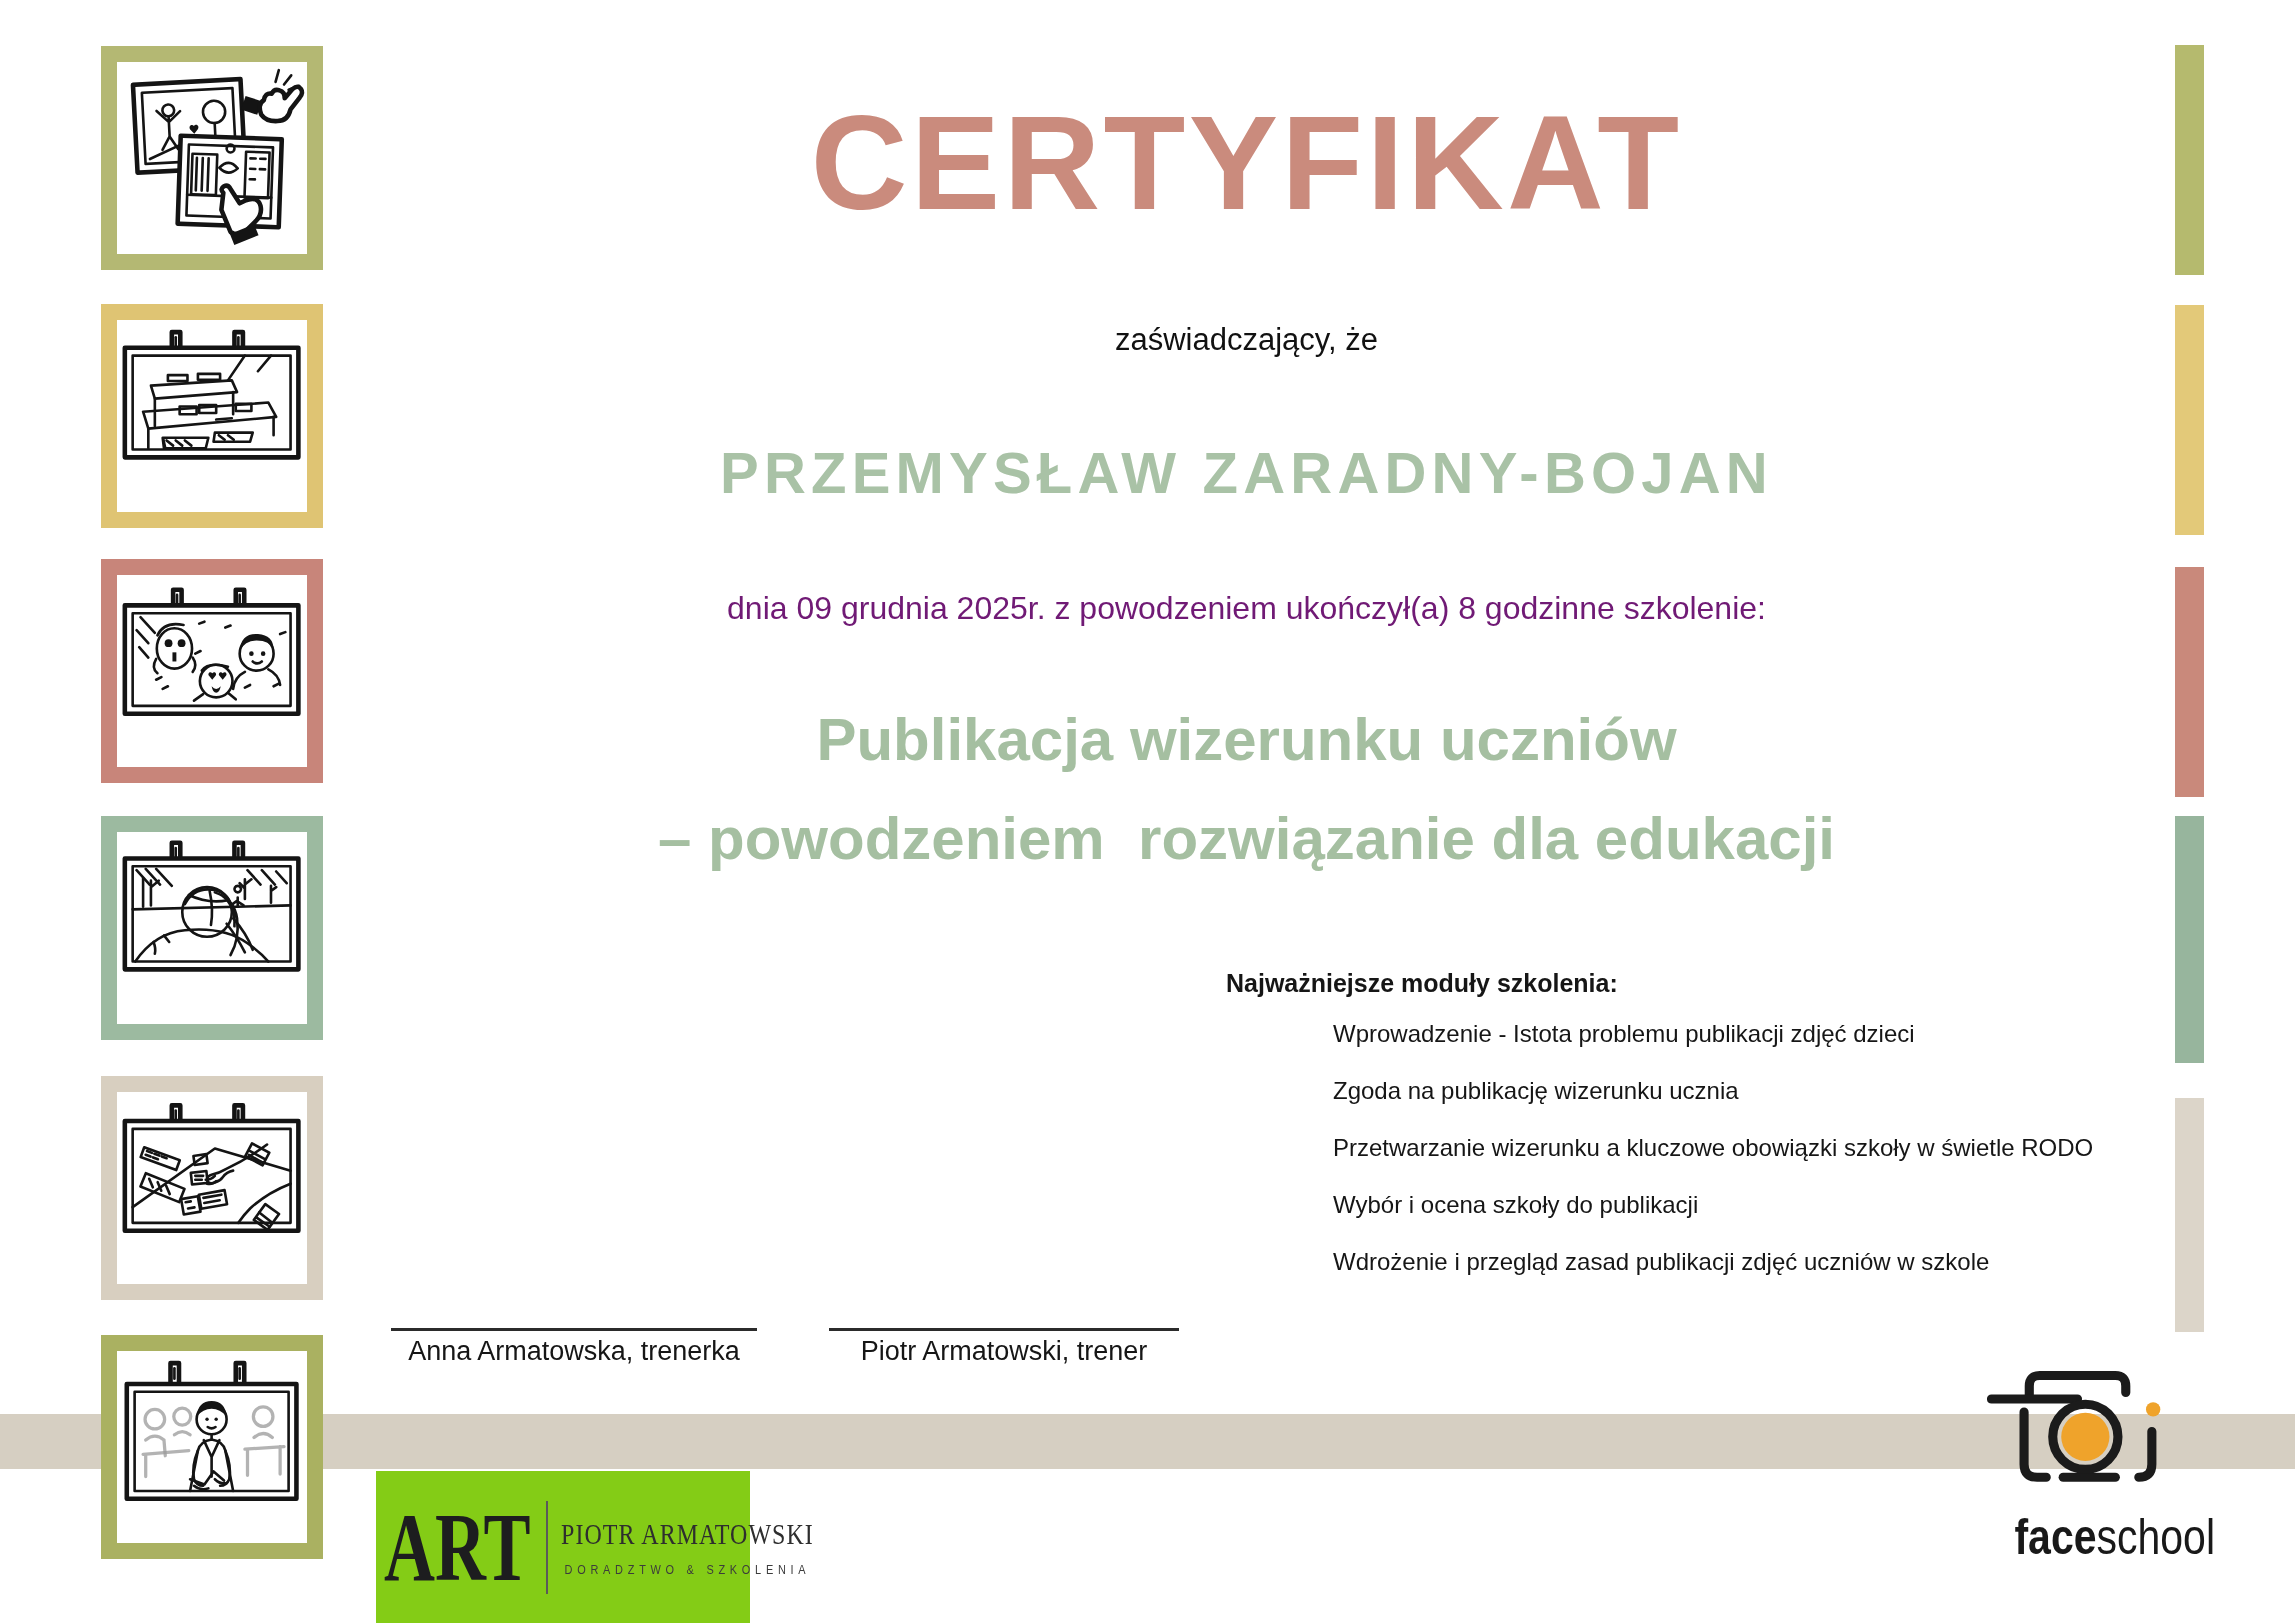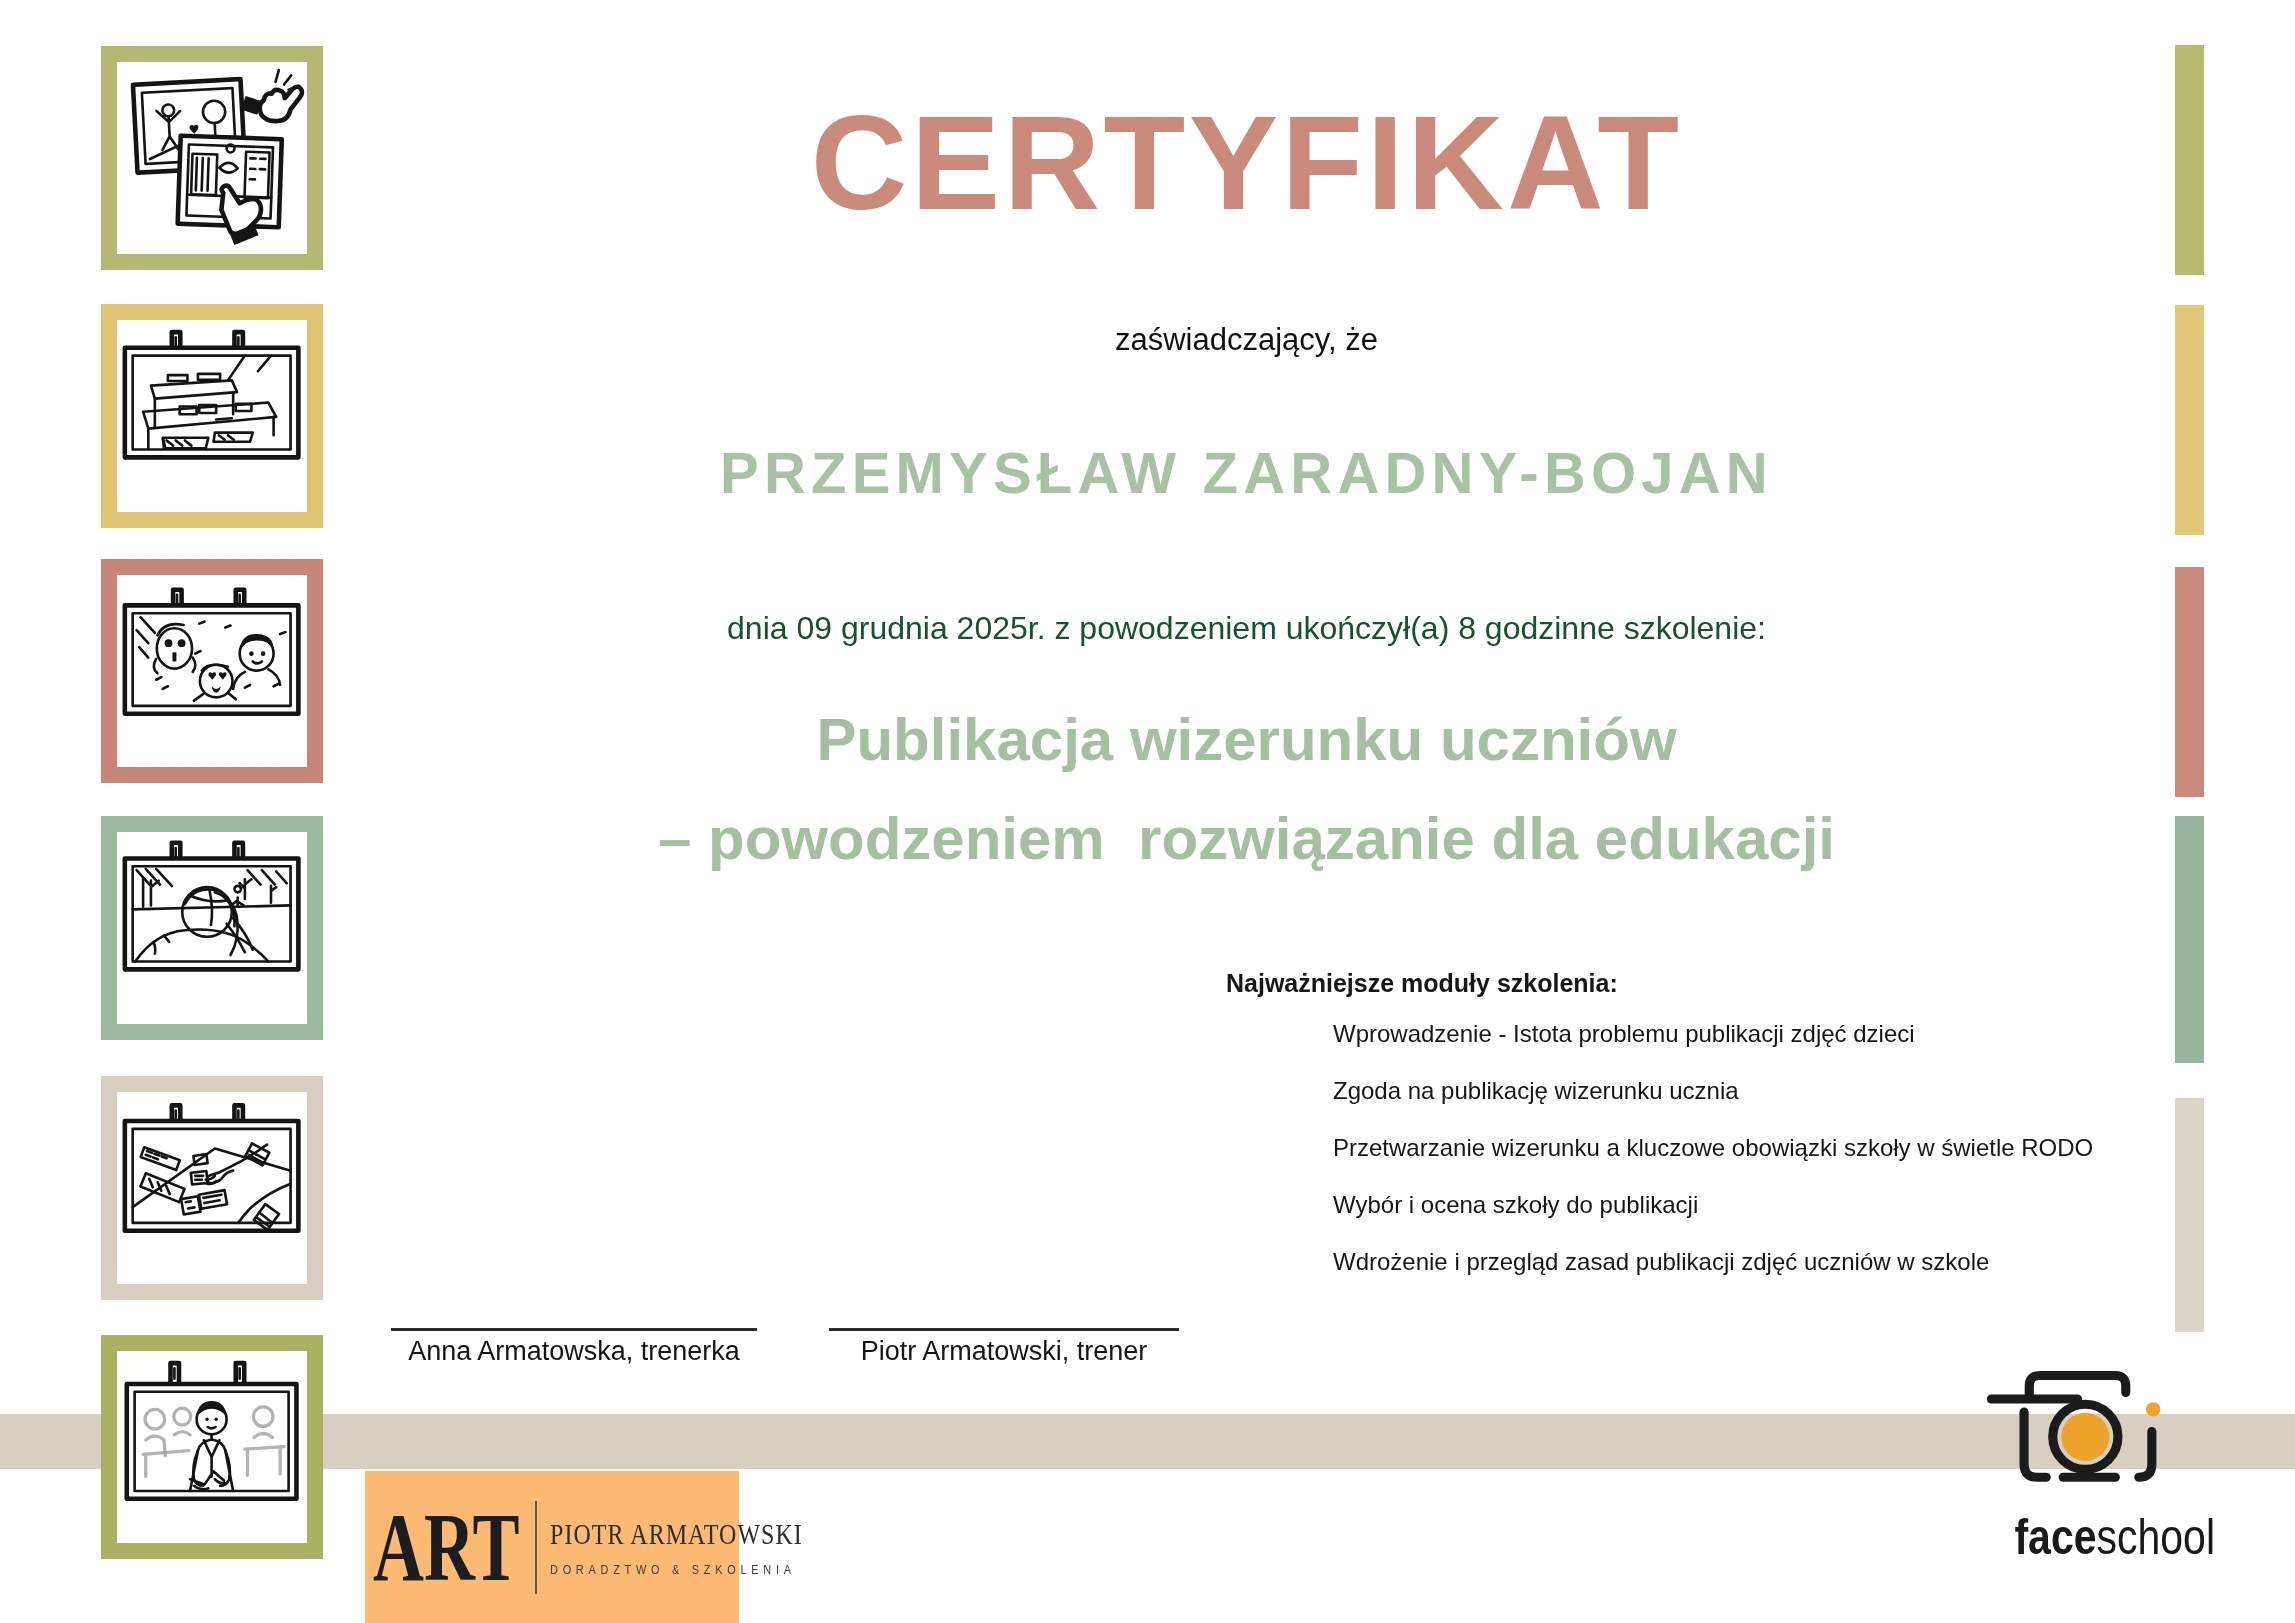--- a/index.html
+++ b/index.html
@@ -20,36 +20,36 @@
   .sk-soft{stroke:#9a9a9a;fill:none;stroke-width:5;stroke-linecap:round;opacity:.75;}
   
   .rbar{position:absolute;left:2175px;width:29px;z-index:2;}
   #band{position:absolute;left:0;top:1414px;width:2295px;height:55px;z-index:1;}
   
   .center-col{position:absolute;left:262px;top:0;width:1969px;height:1623px;z-index:4;pointer-events:none;}
   .center-col > div{position:absolute;left:0;right:0;text-align:center;line-height:1;}
   #cert-title{top:96px;font-size:134px;font-weight:700;letter-spacing:3.3px;}
   #cert-subtitle{top:324px;font-size:31px;color:#111111;}
   #recipient-name{top:444px;font-size:58px;font-weight:700;letter-spacing:5.2px;}
-  #statement-line{top:612px;font-size:32px;color:#14532d;}
+  #statement-line{top:592px;font-size:32px;color:#701a75;}
   #course-line1{top:710px;font-size:60px;font-weight:700;}
   #course-line2{top:809px;font-size:60px;font-weight:700;white-space:pre-wrap;}
   
   #modules-heading{position:absolute;left:1226px;top:969px;font-size:25px;font-weight:700;z-index:4;}
   #modules-list{position:absolute;left:1325px;top:1014px;margin:8px;padding:0;list-style:none;z-index:4;}
   #modules-list li{font-size:24px;line-height:24px;margin-bottom:33px;white-space:nowrap;}
   
   .sig-block{position:absolute;top:1328px;border-top:3.3px solid #2b2b2b;text-align:center;z-index:4;}
   .sig-block .sig-label{padding-top:5px;font-size:27px;}
   #sig-1{left:391px;width:366px;}
   #sig-2{left:829px;width:350px;}
   
   #art-box{
-    position:absolute;left:365px;top:1471px;width:374px;height:152px;background:#fdba74;
-    display:flex;align-items:center;z-index:4;
+    position:absolute;left:376px;top:1471px;width:374px;height:152px;background:#84cc16;
+    display:flex;align-items:center;z-index:4;text-align:center;
   }
   #art-monogram{
     font-family:"Liberation Serif",serif;font-weight:700;font-size:98px;line-height:1;
     color:#1d1d1f;transform:scaleX(.72);transform-origin:left center;margin-left:7.9px;white-space:nowrap;
   }
   #art-divider{width:2px;height:93px;background:#5a5a5a;margin-left:-41px;margin-right:13px;flex:none;}
   #art-right{transform:scaleX(.8);transform-origin:left center;}
   #art-name{font-family:"Liberation Serif",serif;font-size:30px;letter-spacing:1.3px;color:#2e2e2e;white-space:nowrap;}
   #art-tagline{font-size:13.7px;letter-spacing:5.9px;color:#3c3c3c;margin-top:11px;white-space:nowrap;}
   

